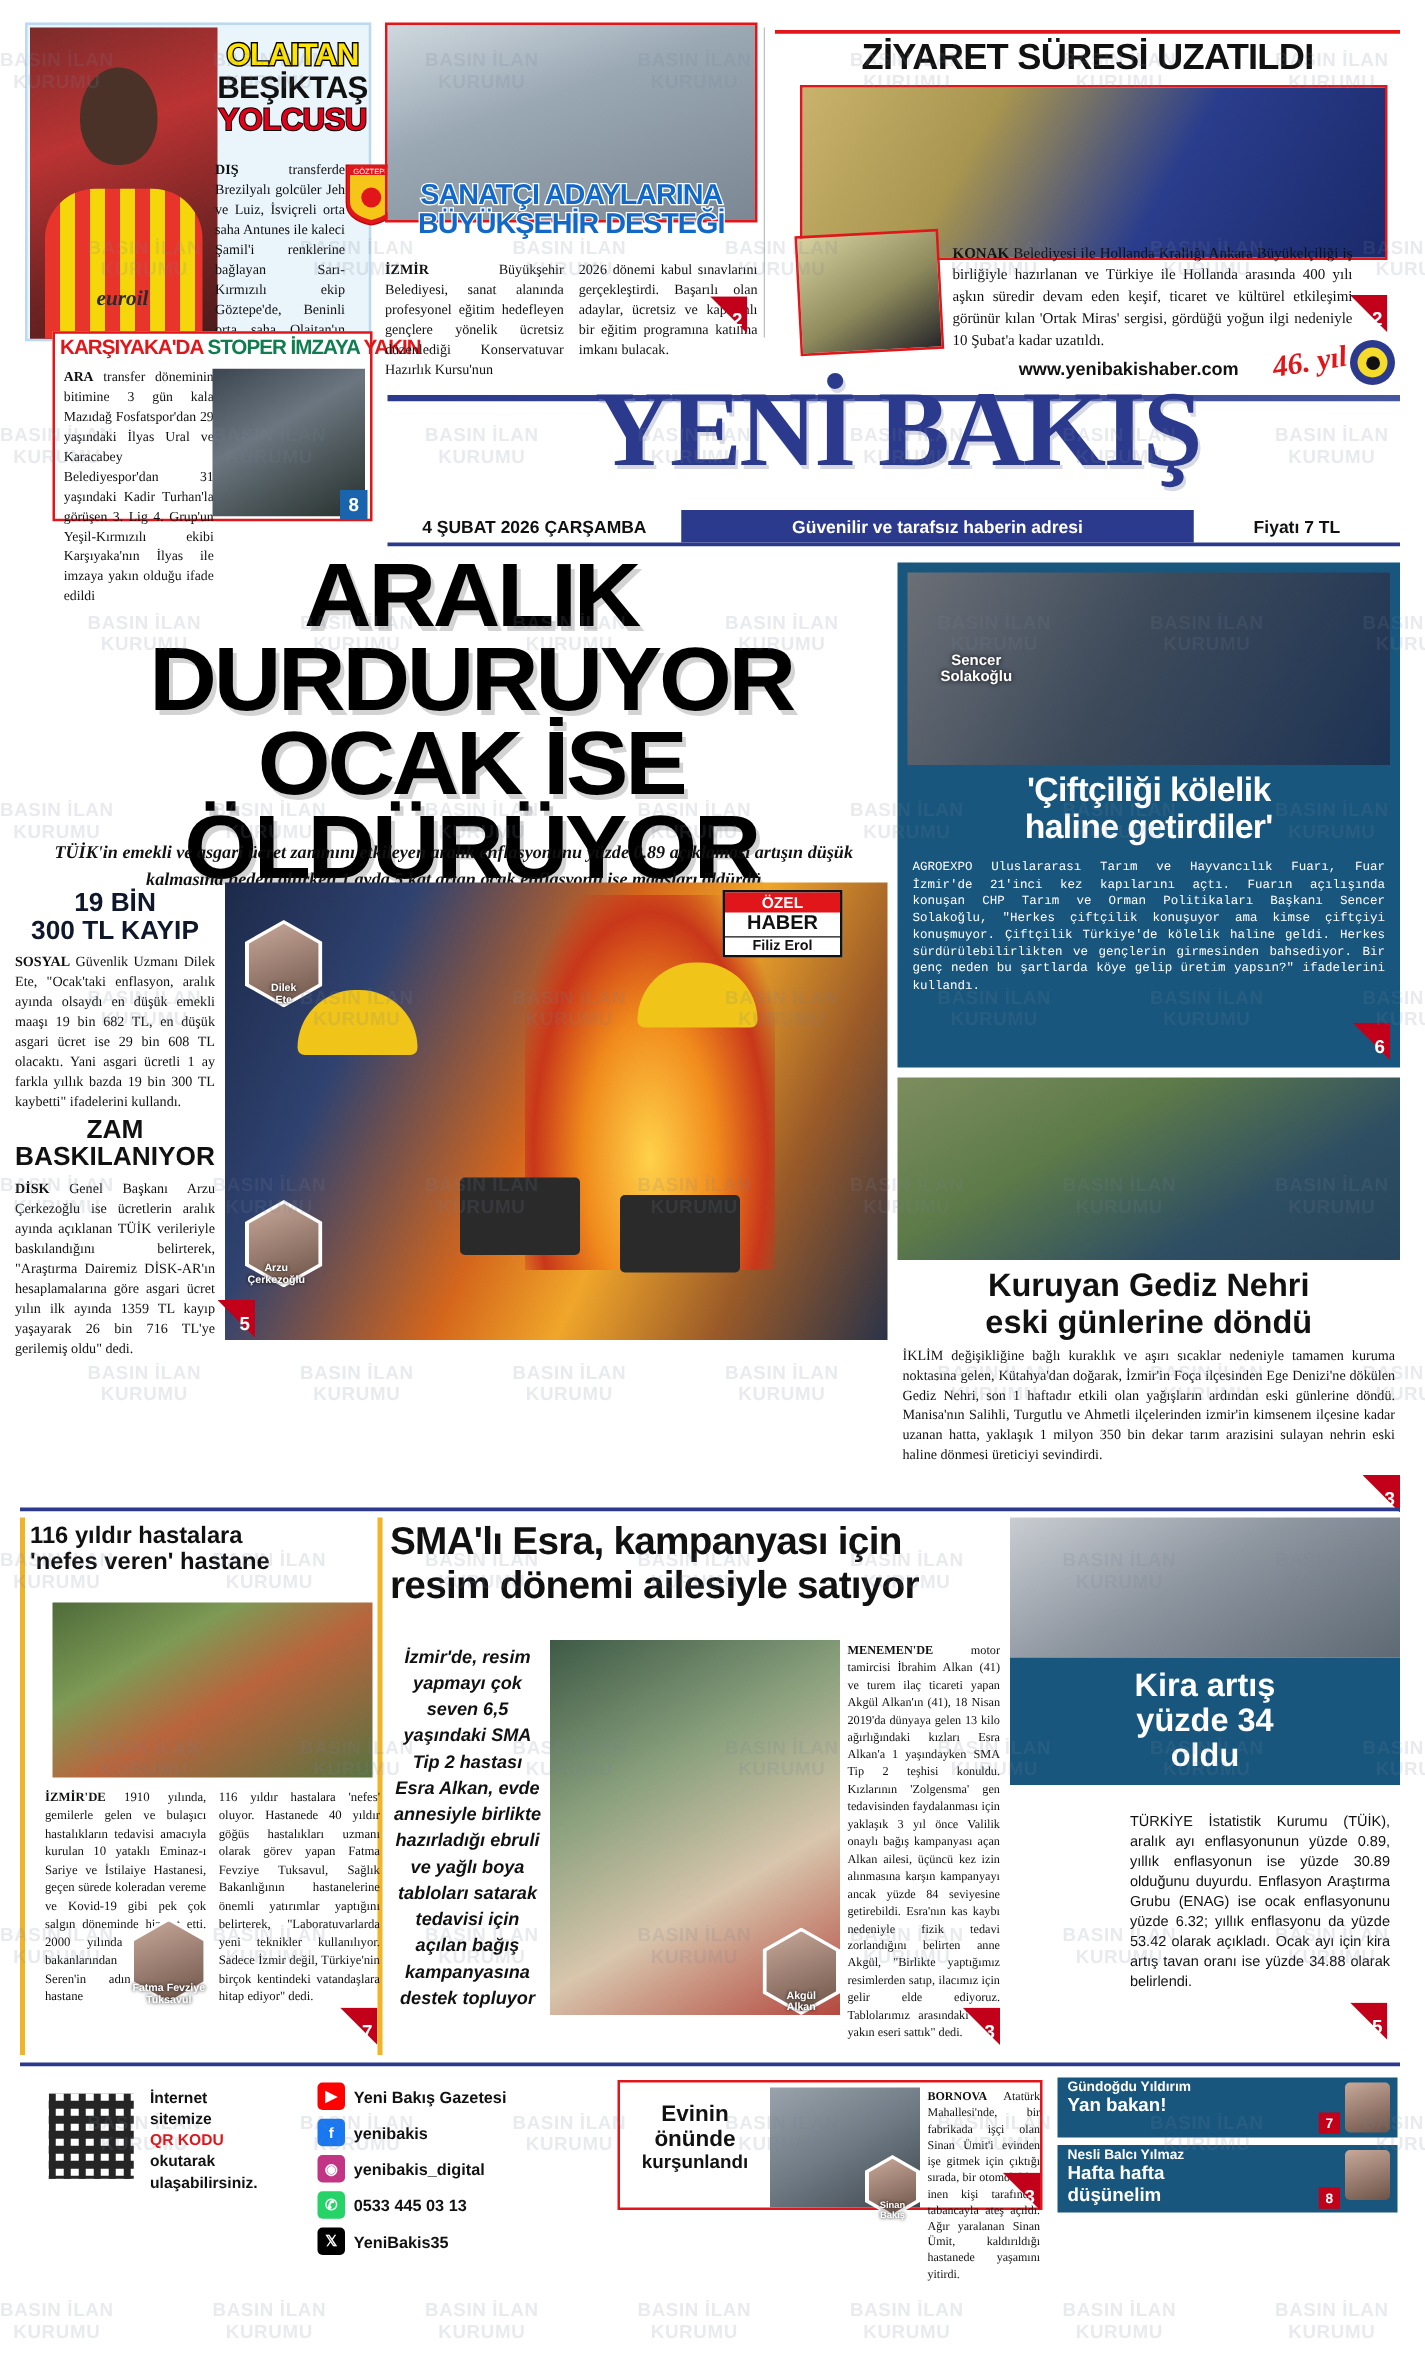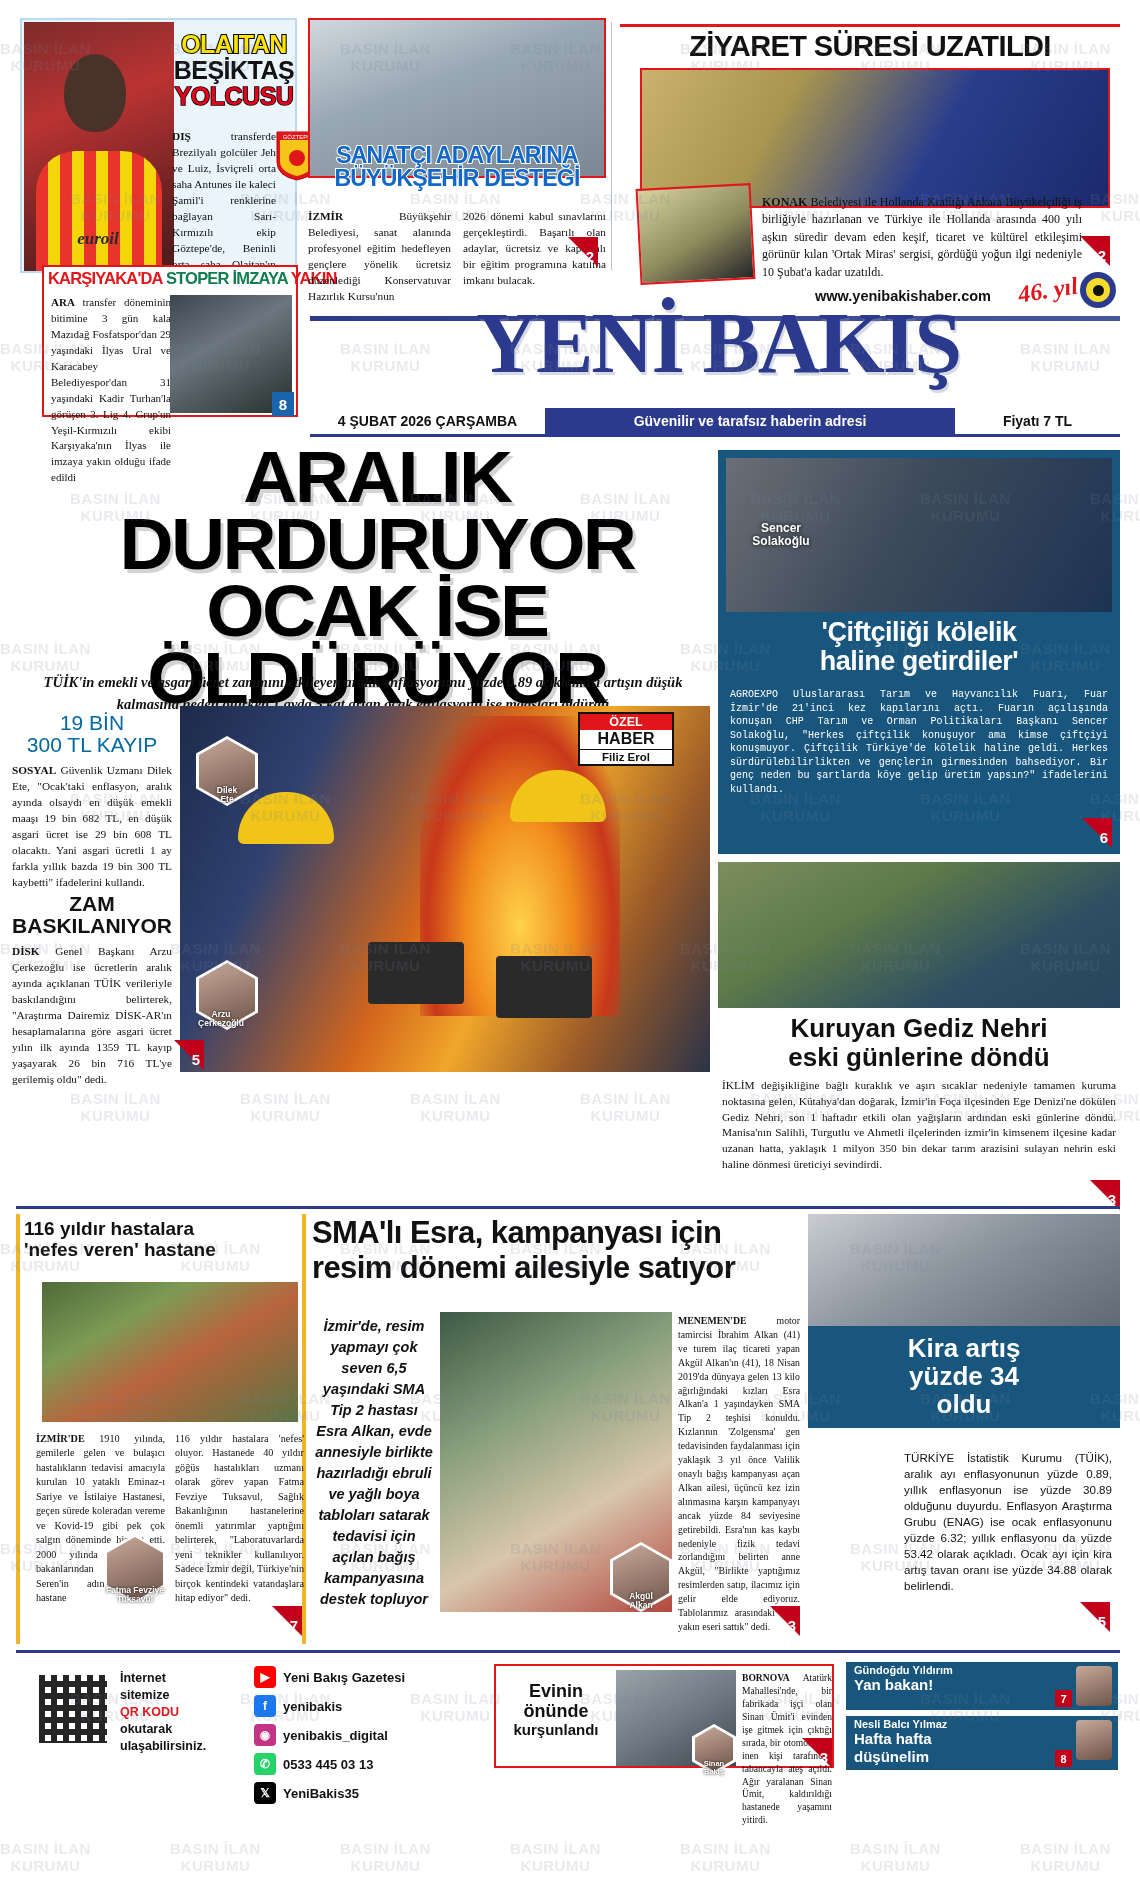--- a/index.html
+++ b/index.html
@@ -114,21 +114,21 @@
   #mainHead div{ font-family:"Liberation Sans",sans-serif; font-weight:bold; color:#000;
       font-size:72px; line-height:.93; letter-spacing:-2.5px; text-align:center;
       transform:scaleX(1.04); transform-origin:left center;
       text-shadow:3px 4px 0 rgba(150,150,150,.42); }
   #mainSub{ position:absolute; left:16px; top:672px; width:694px; text-align:center;
       font-family:"Liberation Serif",serif; font-style:italic; font-weight:bold; font-size:14.5px;
       line-height:1.5; color:#111;}
 
   
   #kayipTitle{ position:absolute; left:12px; top:712px; width:160px; text-align:center;
-      font-family:"Liberation Sans",sans-serif; font-weight:normal; font-size:21px; color:#0369a1; line-height:1.05;}
+      font-family:"Liberation Sans",sans-serif; font-weight:bold; font-size:21px; color:#0f172a; line-height:1.05;}
   #kayipTxt{ position:absolute; left:12px; top:762px; width:160px; }
   #zamTitle{ position:absolute; left:12px; top:893px; width:160px; text-align:center;
       font-family:"Liberation Sans",sans-serif; font-weight:bold; font-size:21px; color:#111; line-height:1.05;}
   #zamTxt{ position:absolute; left:12px; top:943px; width:160px; }
 
   
   #mainPhoto{ position:absolute; left:180px; top:706px; width:530px; height:366px;
       background:linear-gradient(115deg,#1d2a4a 0%,#2f4270 22%,#d4661c 48%,#f0a62a 62%,#9a5a28 80%,#2b3348 100%);
       overflow:hidden;}
   .flame{ position:absolute; width:200px; height:300px; left:240px; top:10px;

